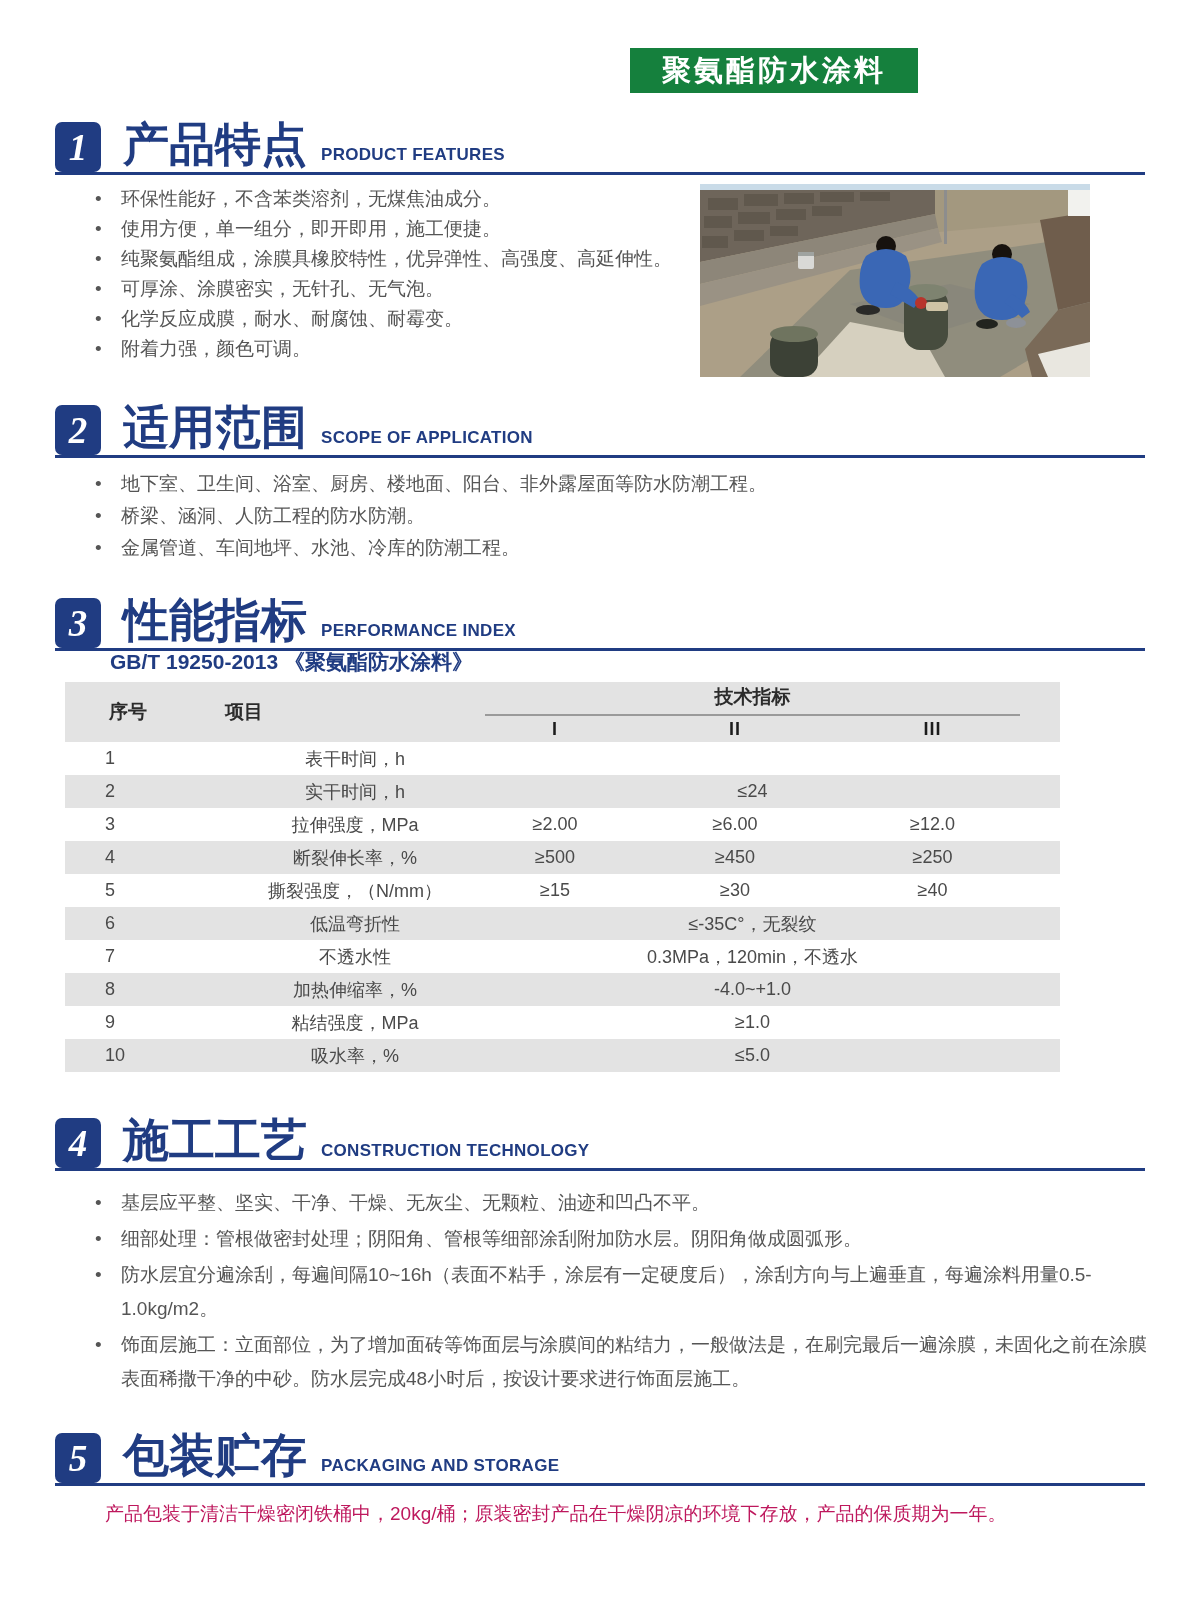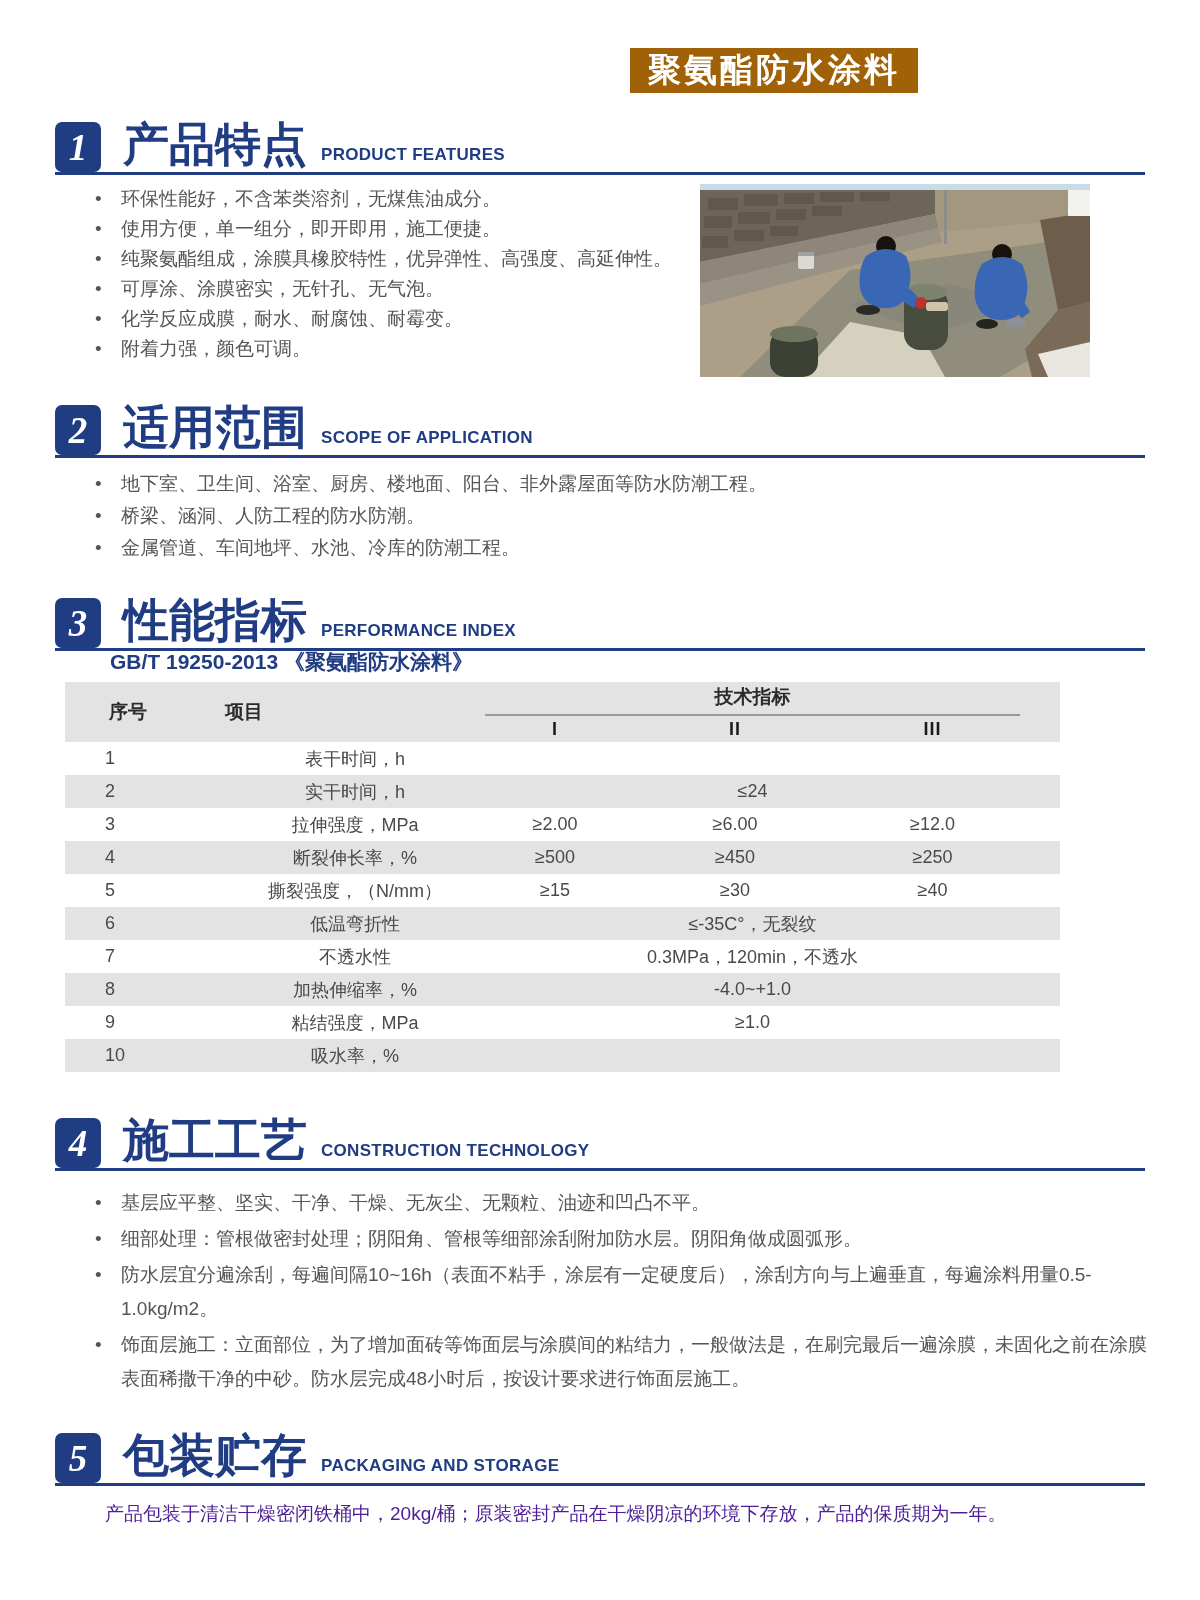--- a/index.html
+++ b/index.html
@@ -3,22 +3,22 @@
 <meta charset="utf-8">
 <style>
   html,body{margin:0;padding:0;background:#ffffff;}
   #page{
     position:relative;width:1200px;height:1600px;background:#ffffff;overflow:hidden;
     font-family:"Liberation Sans","DejaVu Sans",sans-serif;color:#4f4f4f;
   }
   
   .doc-title{
     position:absolute;left:630px;top:48px;width:288px;height:45px;
-    background:#a16207;color:#ffffff;display:flex;align-items:center;justify-content:center;
-    font-size:33px;font-weight:bold;letter-spacing:3px;
+    background:#15803d;color:#ffffff;display:flex;align-items:center;justify-content:center;
+    font-size:29px;font-weight:bold;letter-spacing:3px;
     font-family:"Liberation Serif","DejaVu Serif",serif;
   }
   
   .sec{
     position:absolute;left:55px;width:1090px;height:50px;
     border-bottom:3px solid #203c82;display:flex;align-items:flex-end;
   }
   .sec-num{
     width:46px;height:50px;background:#203c82;color:#ffffff;
     display:flex;align-items:center;justify-content:center;
@@ -59,21 +59,21 @@
     height:33px;align-items:center;color:#4a4a4a;
   }
   .trow.alt{background:#e3e3e3;}
   .c-no{grid-column:1;padding-left:40px;}
   .c-item{grid-column:2;padding-left:35px;text-align:center;}
   .c-v1{grid-column:3;text-align:center;}
   .c-v2{grid-column:4;text-align:center;}
   .c-v3{grid-column:5;text-align:center;}
   .c-span{grid-column:3/6;text-align:center;}
   
-  .pack-text{position:absolute;left:105px;top:1498px;width:1060px;font-size:19px;line-height:32px;color:#4c1d95;}
+  .pack-text{position:absolute;left:105px;top:1498px;width:1060px;font-size:19px;line-height:32px;color:#be185d;}
 </style>
 </head>
 <body>
 
 <div id="page">
 
   <div class="doc-title">聚氨酯防水涂料</div>
 
   <div class="sec" style="top:122px;">
     <div class="sec-num">1</div>
@@ -260,20 +260,21 @@
       <span class="c-span">-4.0~+1.0</span>
     </div>
     <div class="trow">
       <span class="c-no">9</span>
       <span class="c-item">粘结强度，MPa</span>
       <span class="c-span">≥1.0</span>
     </div>
     <div class="trow alt">
       <span class="c-no">10</span>
       <span class="c-item">吸水率，%</span>
+      <span class="c-span">≤5.0</span>
     </div>
   </div>
 
   <div class="sec" style="top:1118px;">
     <div class="sec-num">4</div>
     <div class="sec-title">施工工艺</div>
     <div class="sec-sub">CONSTRUCTION TECHNOLOGY</div>
   </div>
 
   <div class="bullets blist-4" style="left:95px;top:1186px;width:1060px;">

